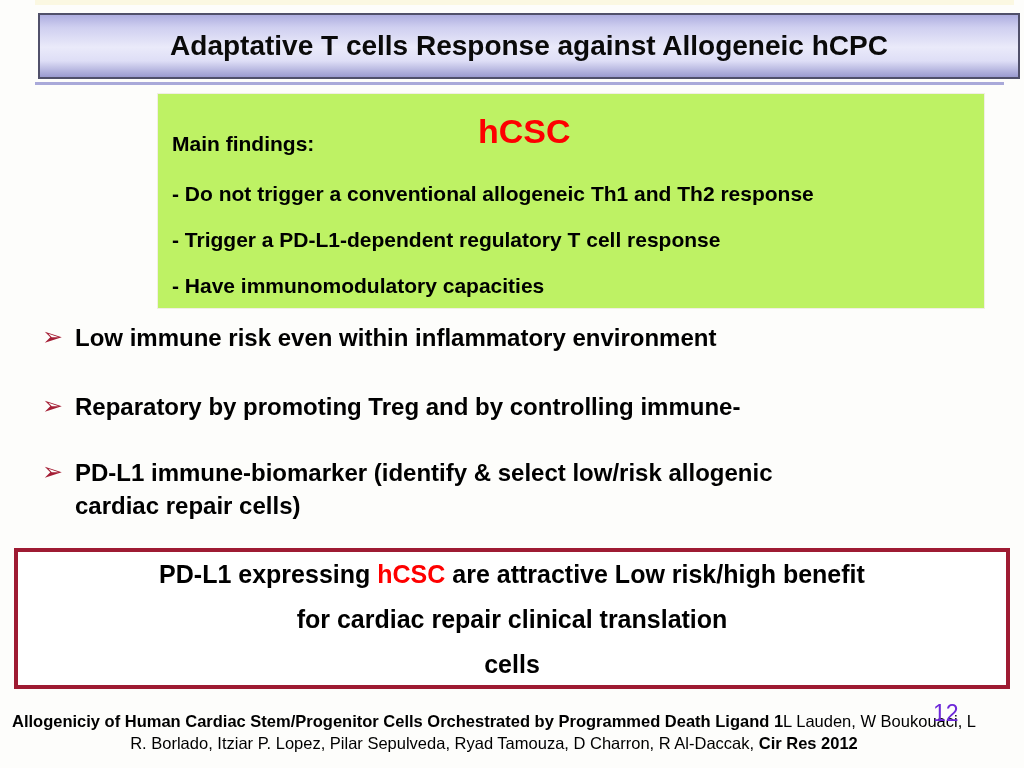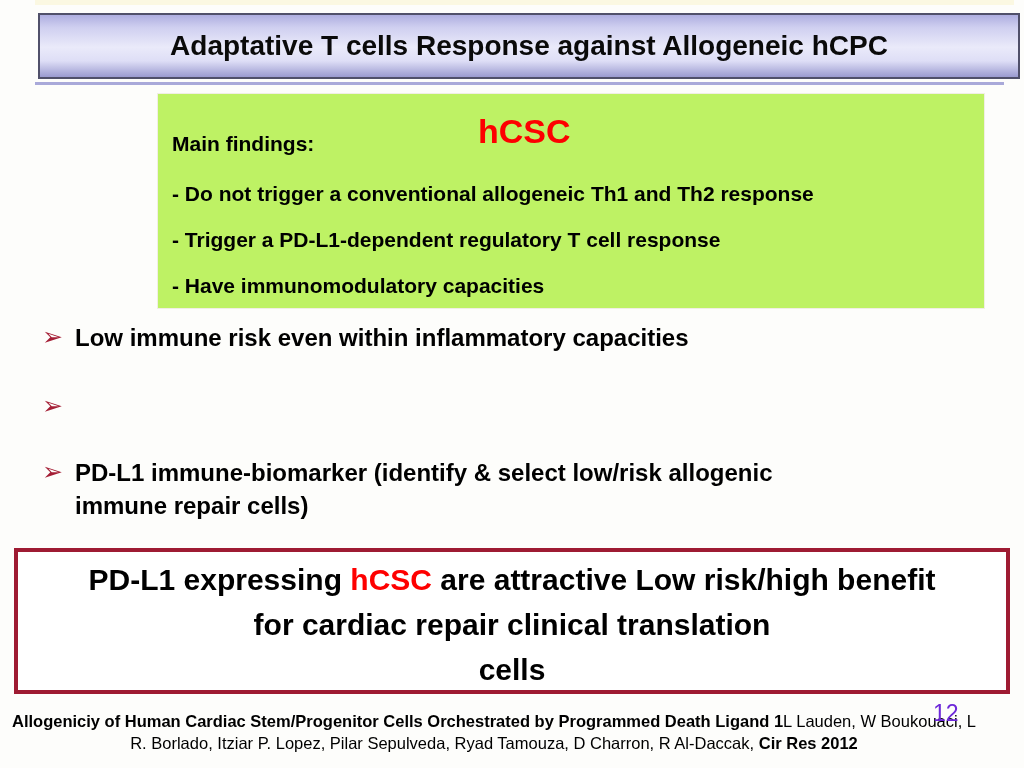--- a/index.html
+++ b/index.html
@@ -32,22 +32,22 @@
   .finding-item{left:14px;font-size:21px;font-weight:bold;color:#000;white-space:pre-wrap;}
   .fi-0{top:88px;} .fi-1{top:134px;} .fi-2{top:180px;}
   
   .bullet{left:42px;width:930px;padding-left:33px;font-size:24px;font-weight:bold;color:#000;line-height:33px;}
   .bullet .marker{position:absolute;left:0;top:-1px;font-size:25px;font-weight:normal;color:#a41e35;}
   .bullet-1{top:321px;} .bullet-2{top:390px;} .bullet-3{top:456px;}
   
   .conclusion-box{
     left:14px;top:548px;width:988px;height:133px;
     background:#ffffff;border:4px solid #9e1b32;
-    text-align:center;font-size:30px;font-weight:bold;color:#000;
-    line-height:45px;padding-top:5px;
+    text-align:center;font-size:25px;font-weight:bold;color:#000;
+    line-height:45px;
   }
   .seg{white-space:pre-wrap;}
   .seg-red{color:#fe0000;white-space:pre-wrap;}
   
   .footer{
     left:0;top:710px;width:988px;text-align:center;
     font-size:16.5px;line-height:22px;color:#000;
   }
   .fbold{font-weight:bold;white-space:pre-wrap;}
   .fnorm{font-weight:normal;white-space:pre-wrap;}
@@ -67,31 +67,32 @@
 <div class="abs findings-box">
   <span class="abs findings-label">Main findings:</span>
   <span class="abs findings-highlight">hCSC</span>
   <div class="abs finding-item fi-0">- Do not trigger a conventional allogeneic Th1 and Th2 response</div>
   <div class="abs finding-item fi-1">- Trigger a PD-L1-dependent regulatory T cell response</div>
   <div class="abs finding-item fi-2">- Have immunomodulatory capacities</div>
 </div>
 
 <div class="abs bullet bullet-1">
   <span class="marker">➢</span>
-  <span>Low immune risk even within inflammatory capacities</span>
+  <span>Low immune risk even within inflammatory environment</span>
 </div>
 
 <div class="abs bullet bullet-2">
   <span class="marker">➢</span>
+  <div>Reparatory by promoting Treg and by controlling immune-</div>
 </div>
 
 <div class="abs bullet bullet-3">
   <span class="marker">➢</span>
   <div>PD-L1 immune-biomarker (identify &amp; select low/risk allogenic</div>
-  <div>immune repair cells)</div>
+  <div>cardiac repair cells)</div>
 </div>
 
 <div class="abs conclusion-box">
   <div><span class="seg">PD-L1 expressing </span><span class="seg-red">hCSC</span><span class="seg"> are attractive Low risk/high benefit</span></div>
   <div>for cardiac repair clinical translation</div>
   <div>cells</div>
 </div>
 
 <div class="abs footer">
   <div><span class="fbold">Allogeniciy of Human Cardiac Stem/Progenitor Cells Orchestrated by Programmed Death Ligand 1</span><span class="fnorm">L Lauden, W Boukouaci, L</span></div>

